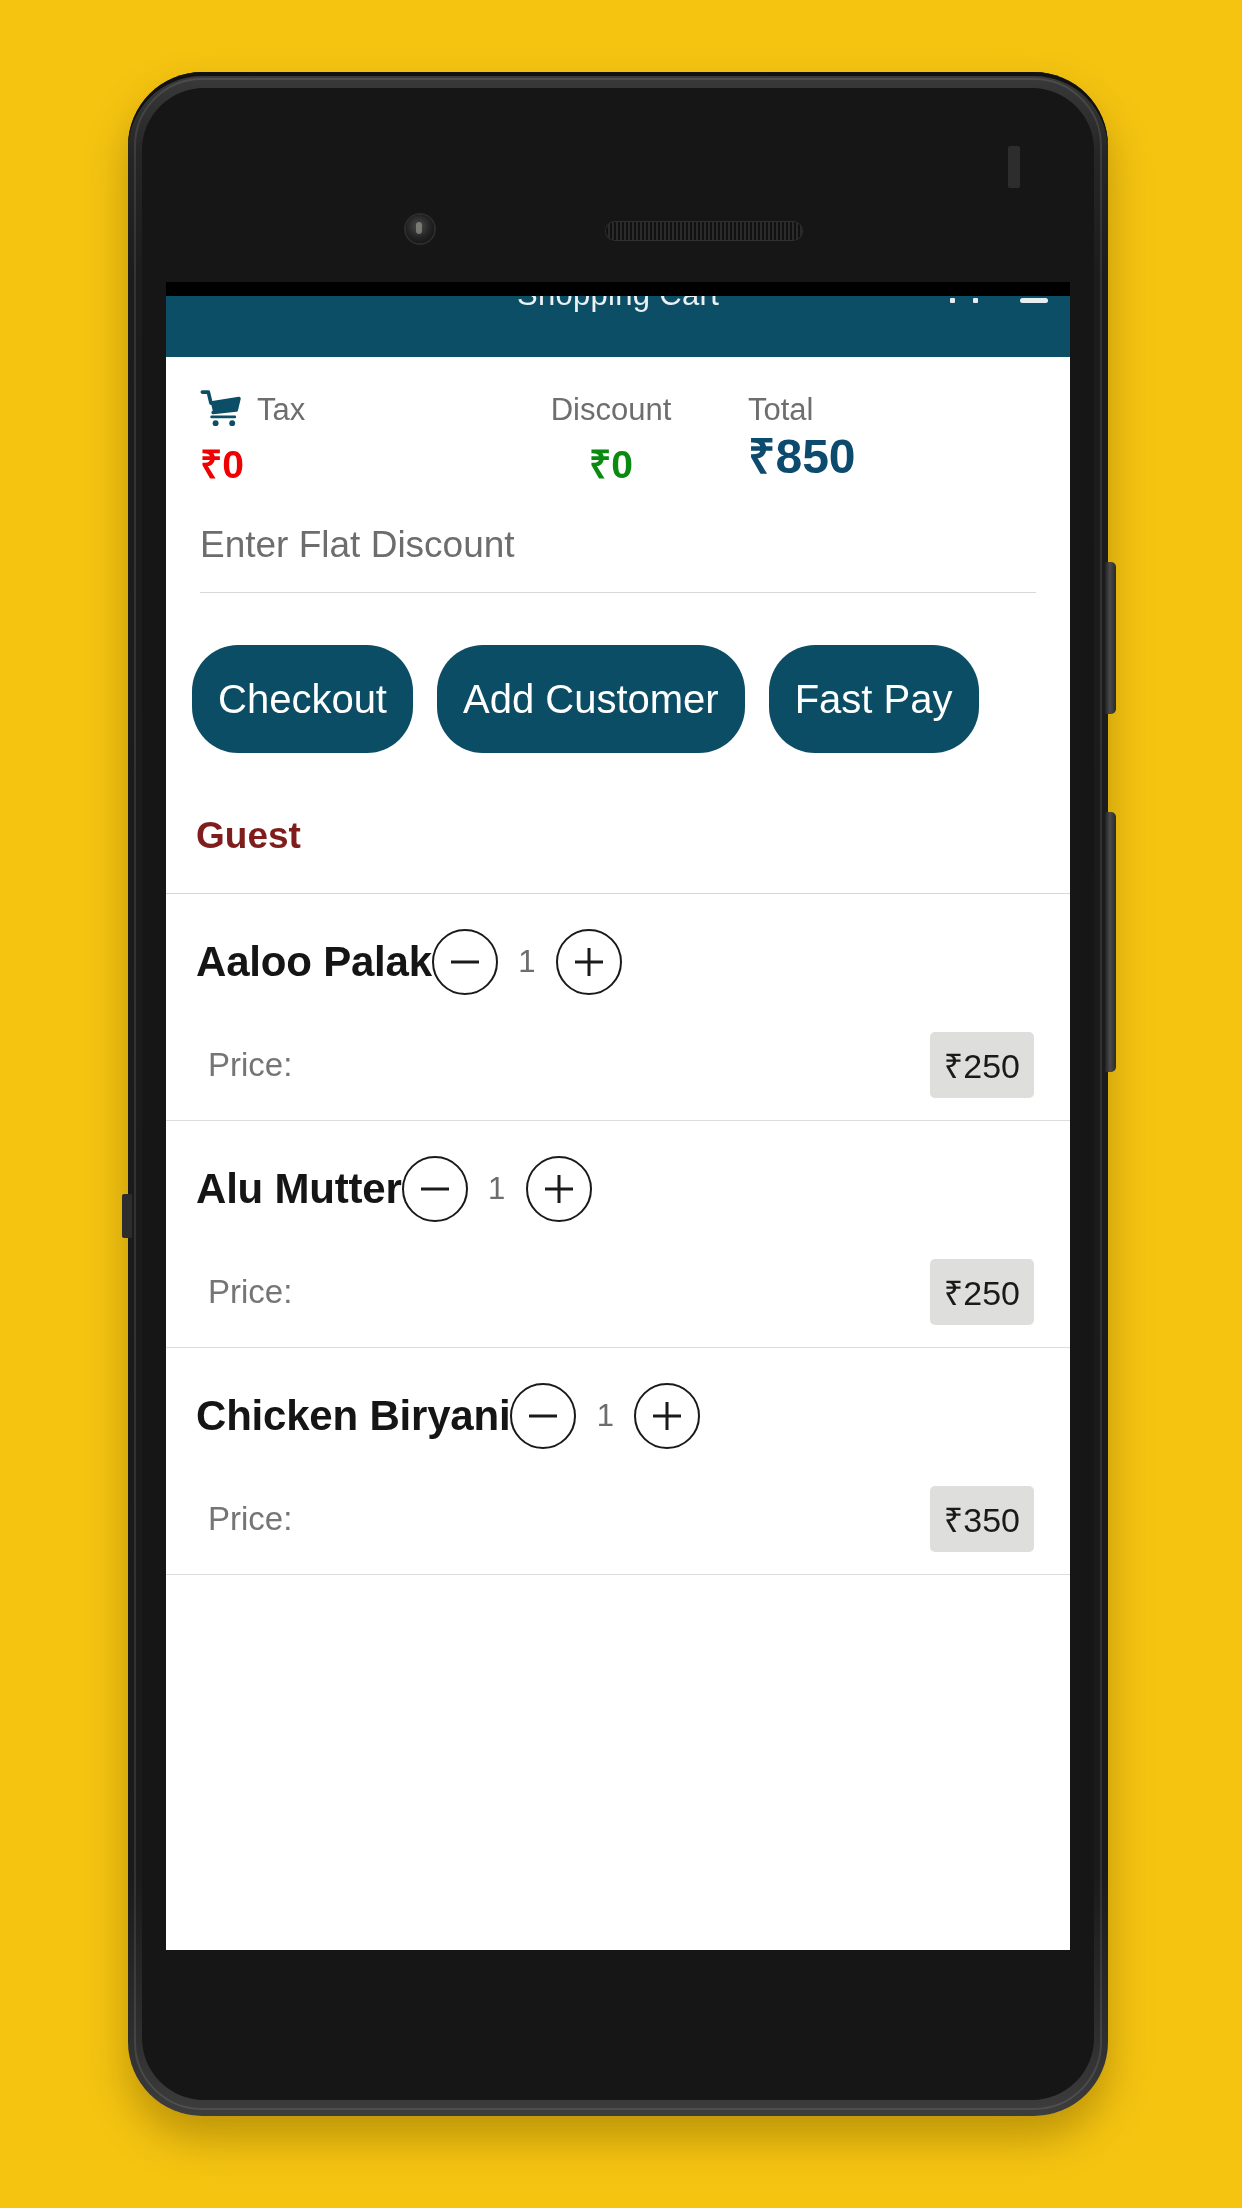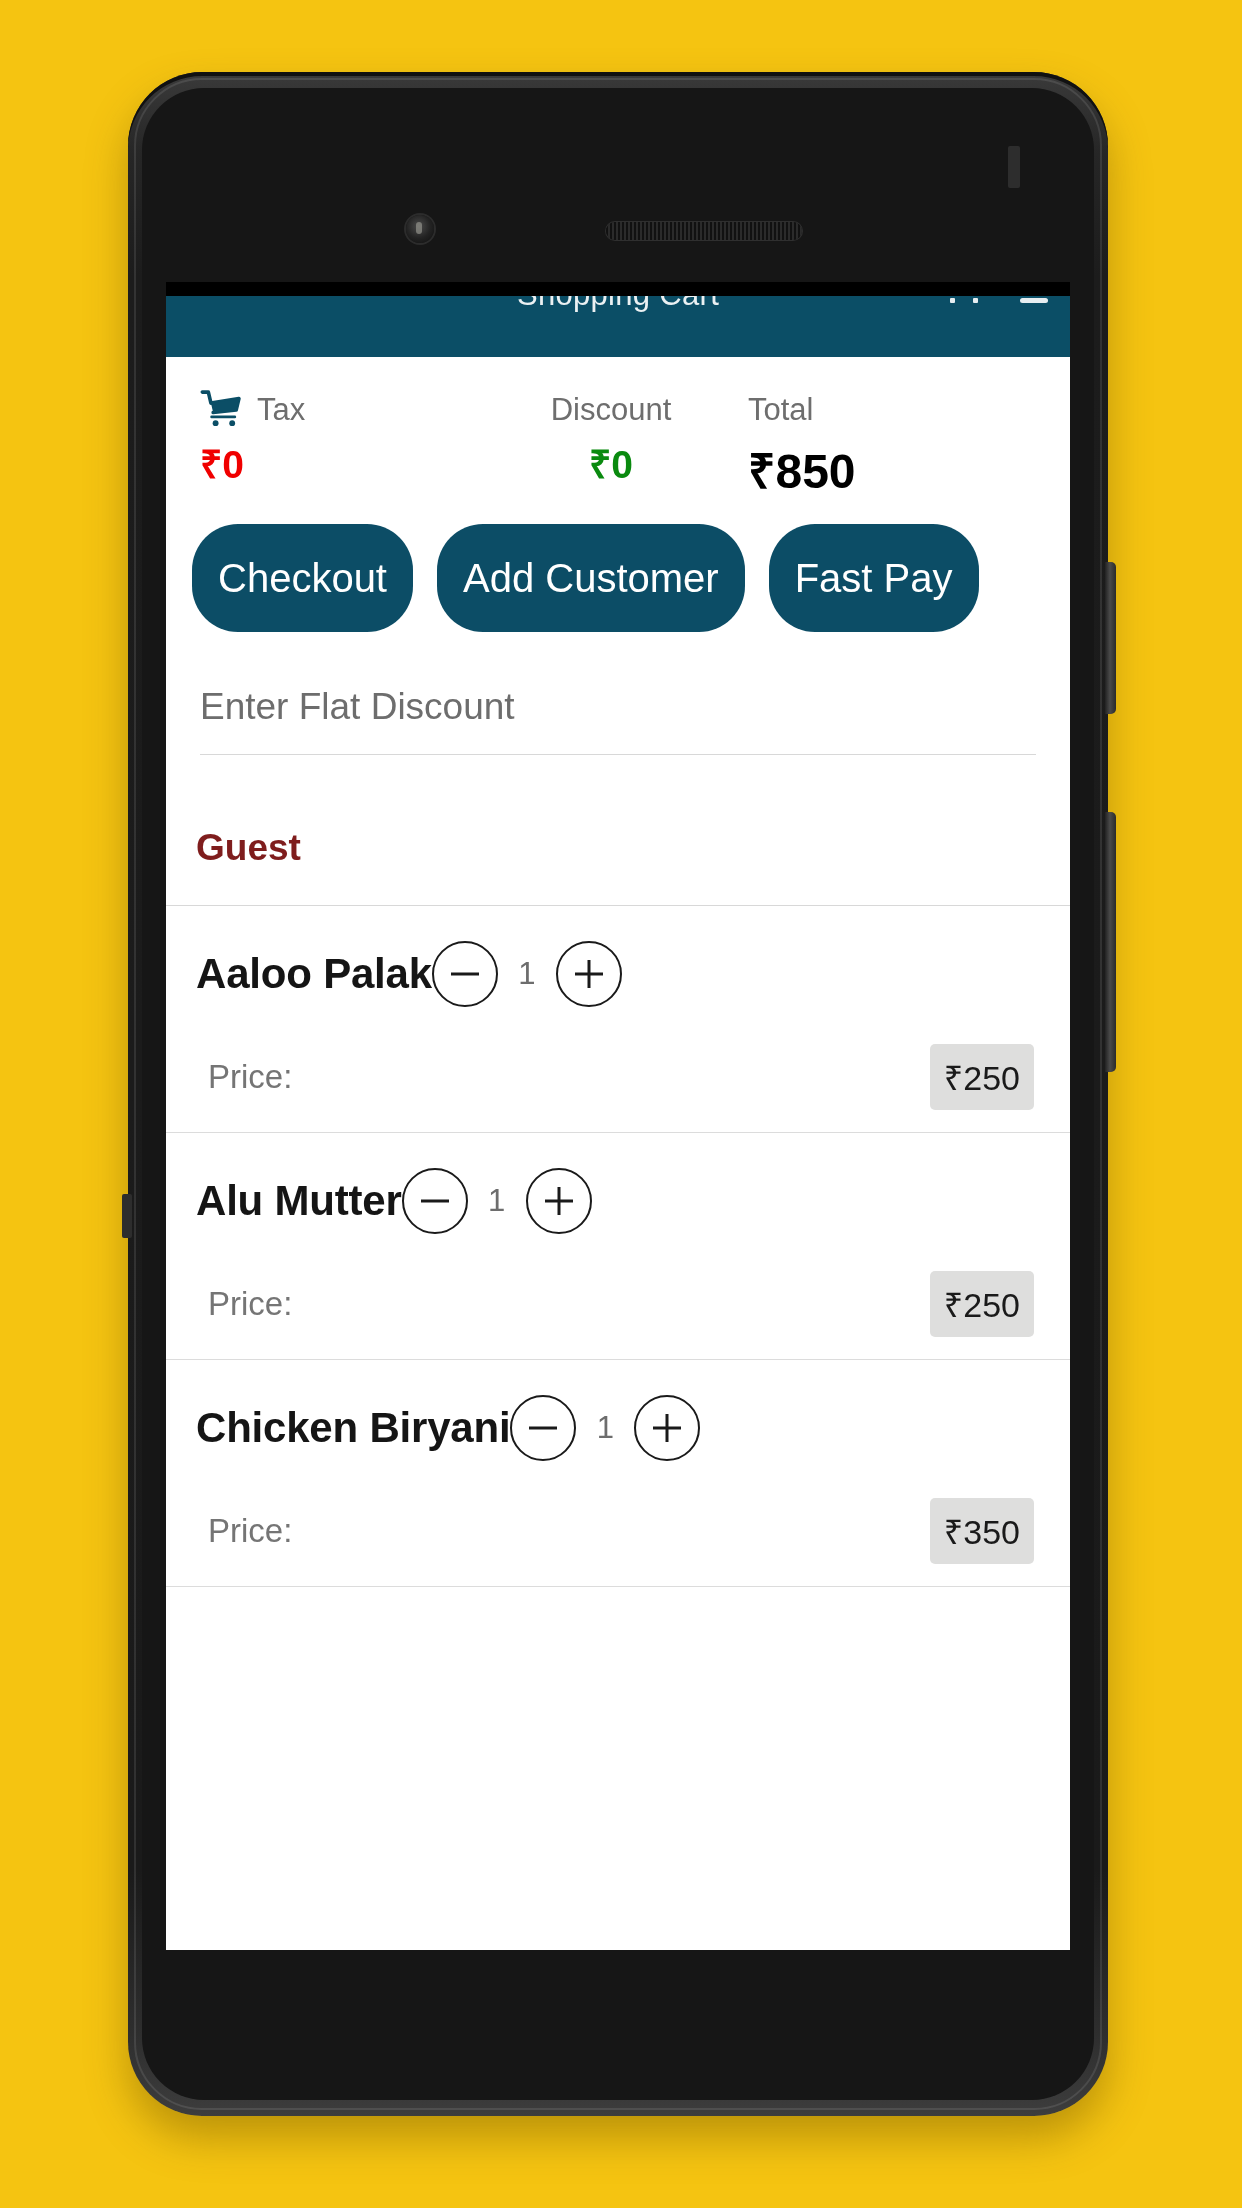--- a/index.html
+++ b/index.html
@@ -182,21 +182,21 @@
     line-height: 1;
   }
   .summary-value {
     font-size: 39px;
     font-weight: bold;
     line-height: 1;
     margin-top: 14px;
   }
   #tax-value   { color: #f00000; }
   #disc-value  { color: #0a8a0f; }
-  #total-value { font-size: 48px; color: #000000; margin-top: 17px; }
+  #total-value { font-size: 48px; color: #0c4a6e; margin-top: 2px; }
 
   #cart-icon { width: 44px; height: 38px; display: block; }
 
   
   #action-row {
     display: flex;
     gap: 24px;
     padding: 16px 26px 26px 26px;
     background: #ffffff;
   }
@@ -378,29 +378,29 @@
 
         <div class="summary-cell" id="summary-cell-total">
           <div class="summary-head">
             <span class="summary-label">Total</span>
           </div>
           <div class="summary-value" id="total-value">₹850</div>
         </div>
 
       </div>
 
+      <div id="discount-field-wrap">
+        <input id="discount-input" type="text" placeholder="Enter Flat Discount" style="">
+        <div id="discount-underline"></div>
+      </div>
+
       <div id="action-row">
         <button class="action-btn" id="btn-checkout">Checkout</button>
         <button class="action-btn" id="btn-add-customer">Add Customer</button>
         <button class="action-btn" id="btn-fast-pay">Fast Pay</button>
-      </div>
-
-      <div id="discount-field-wrap">
-        <input id="discount-input" type="text" placeholder="Enter Flat Discount" style="">
-        <div id="discount-underline"></div>
       </div>
 
       <div id="customer-row">
         <span id="customer-value">Guest</span>
       </div>
 
       <div id="cart-list">
 
         <div class="cart-item">
           <div class="cart-item-top">

